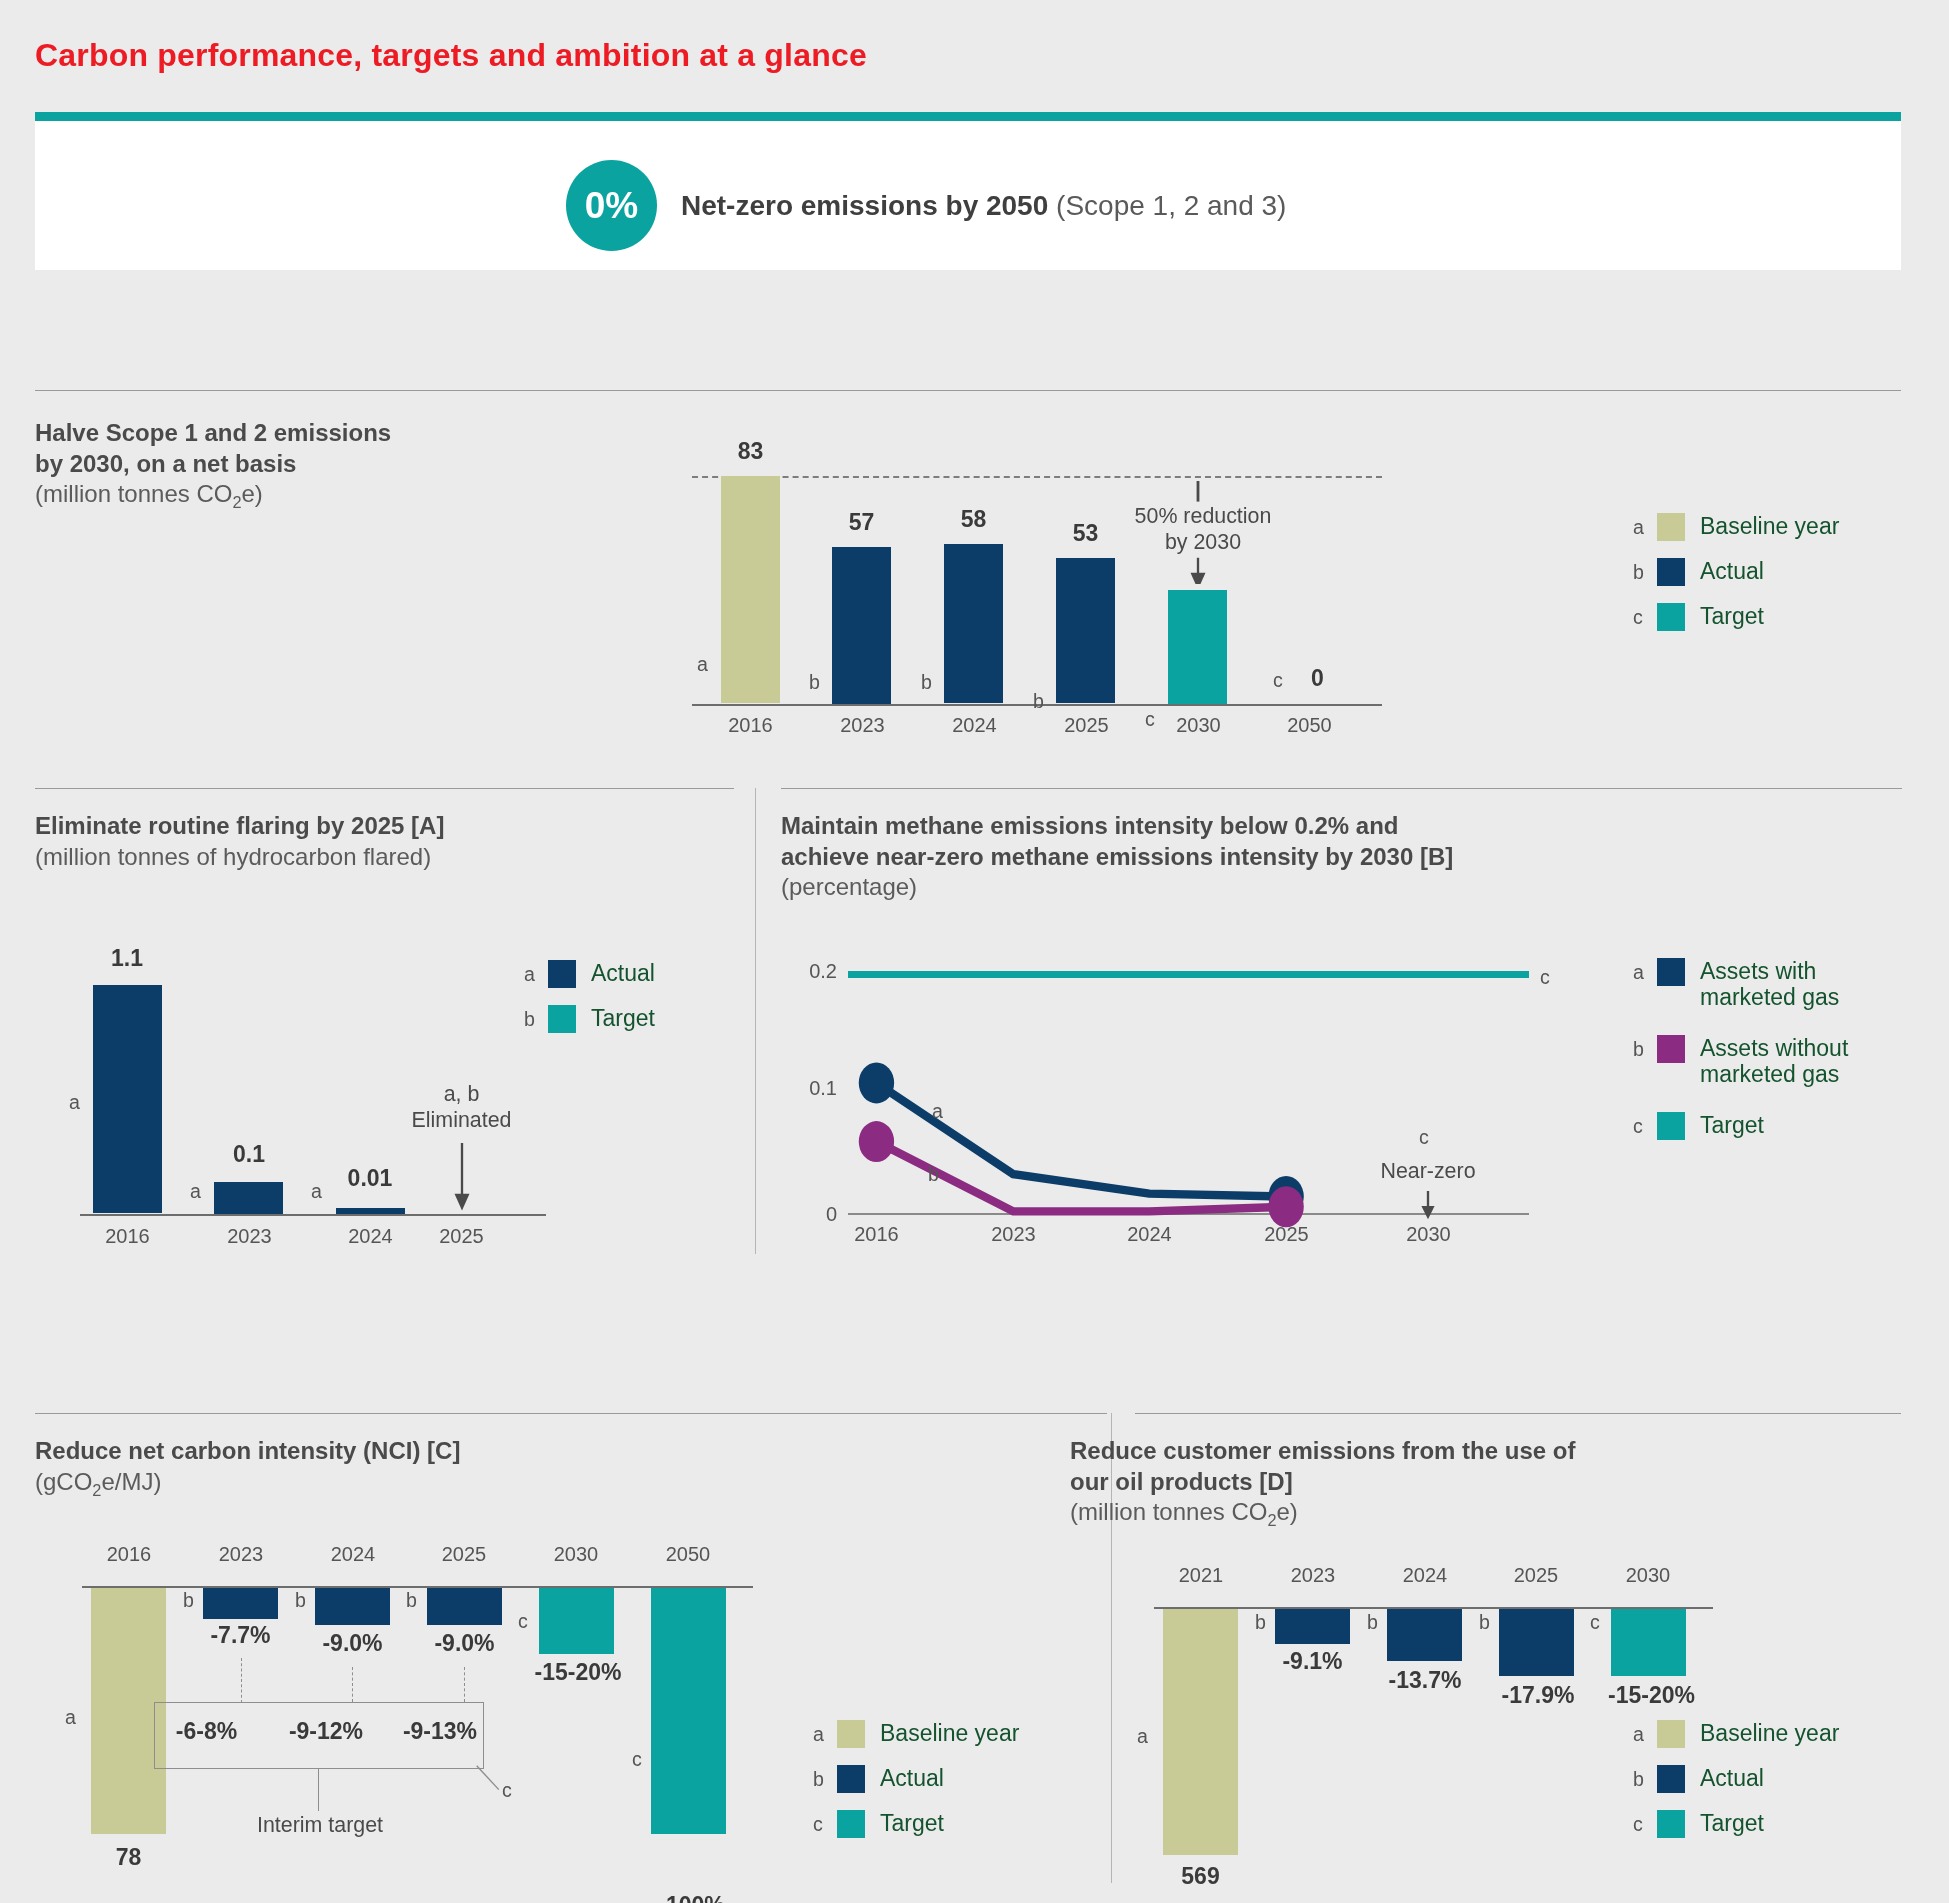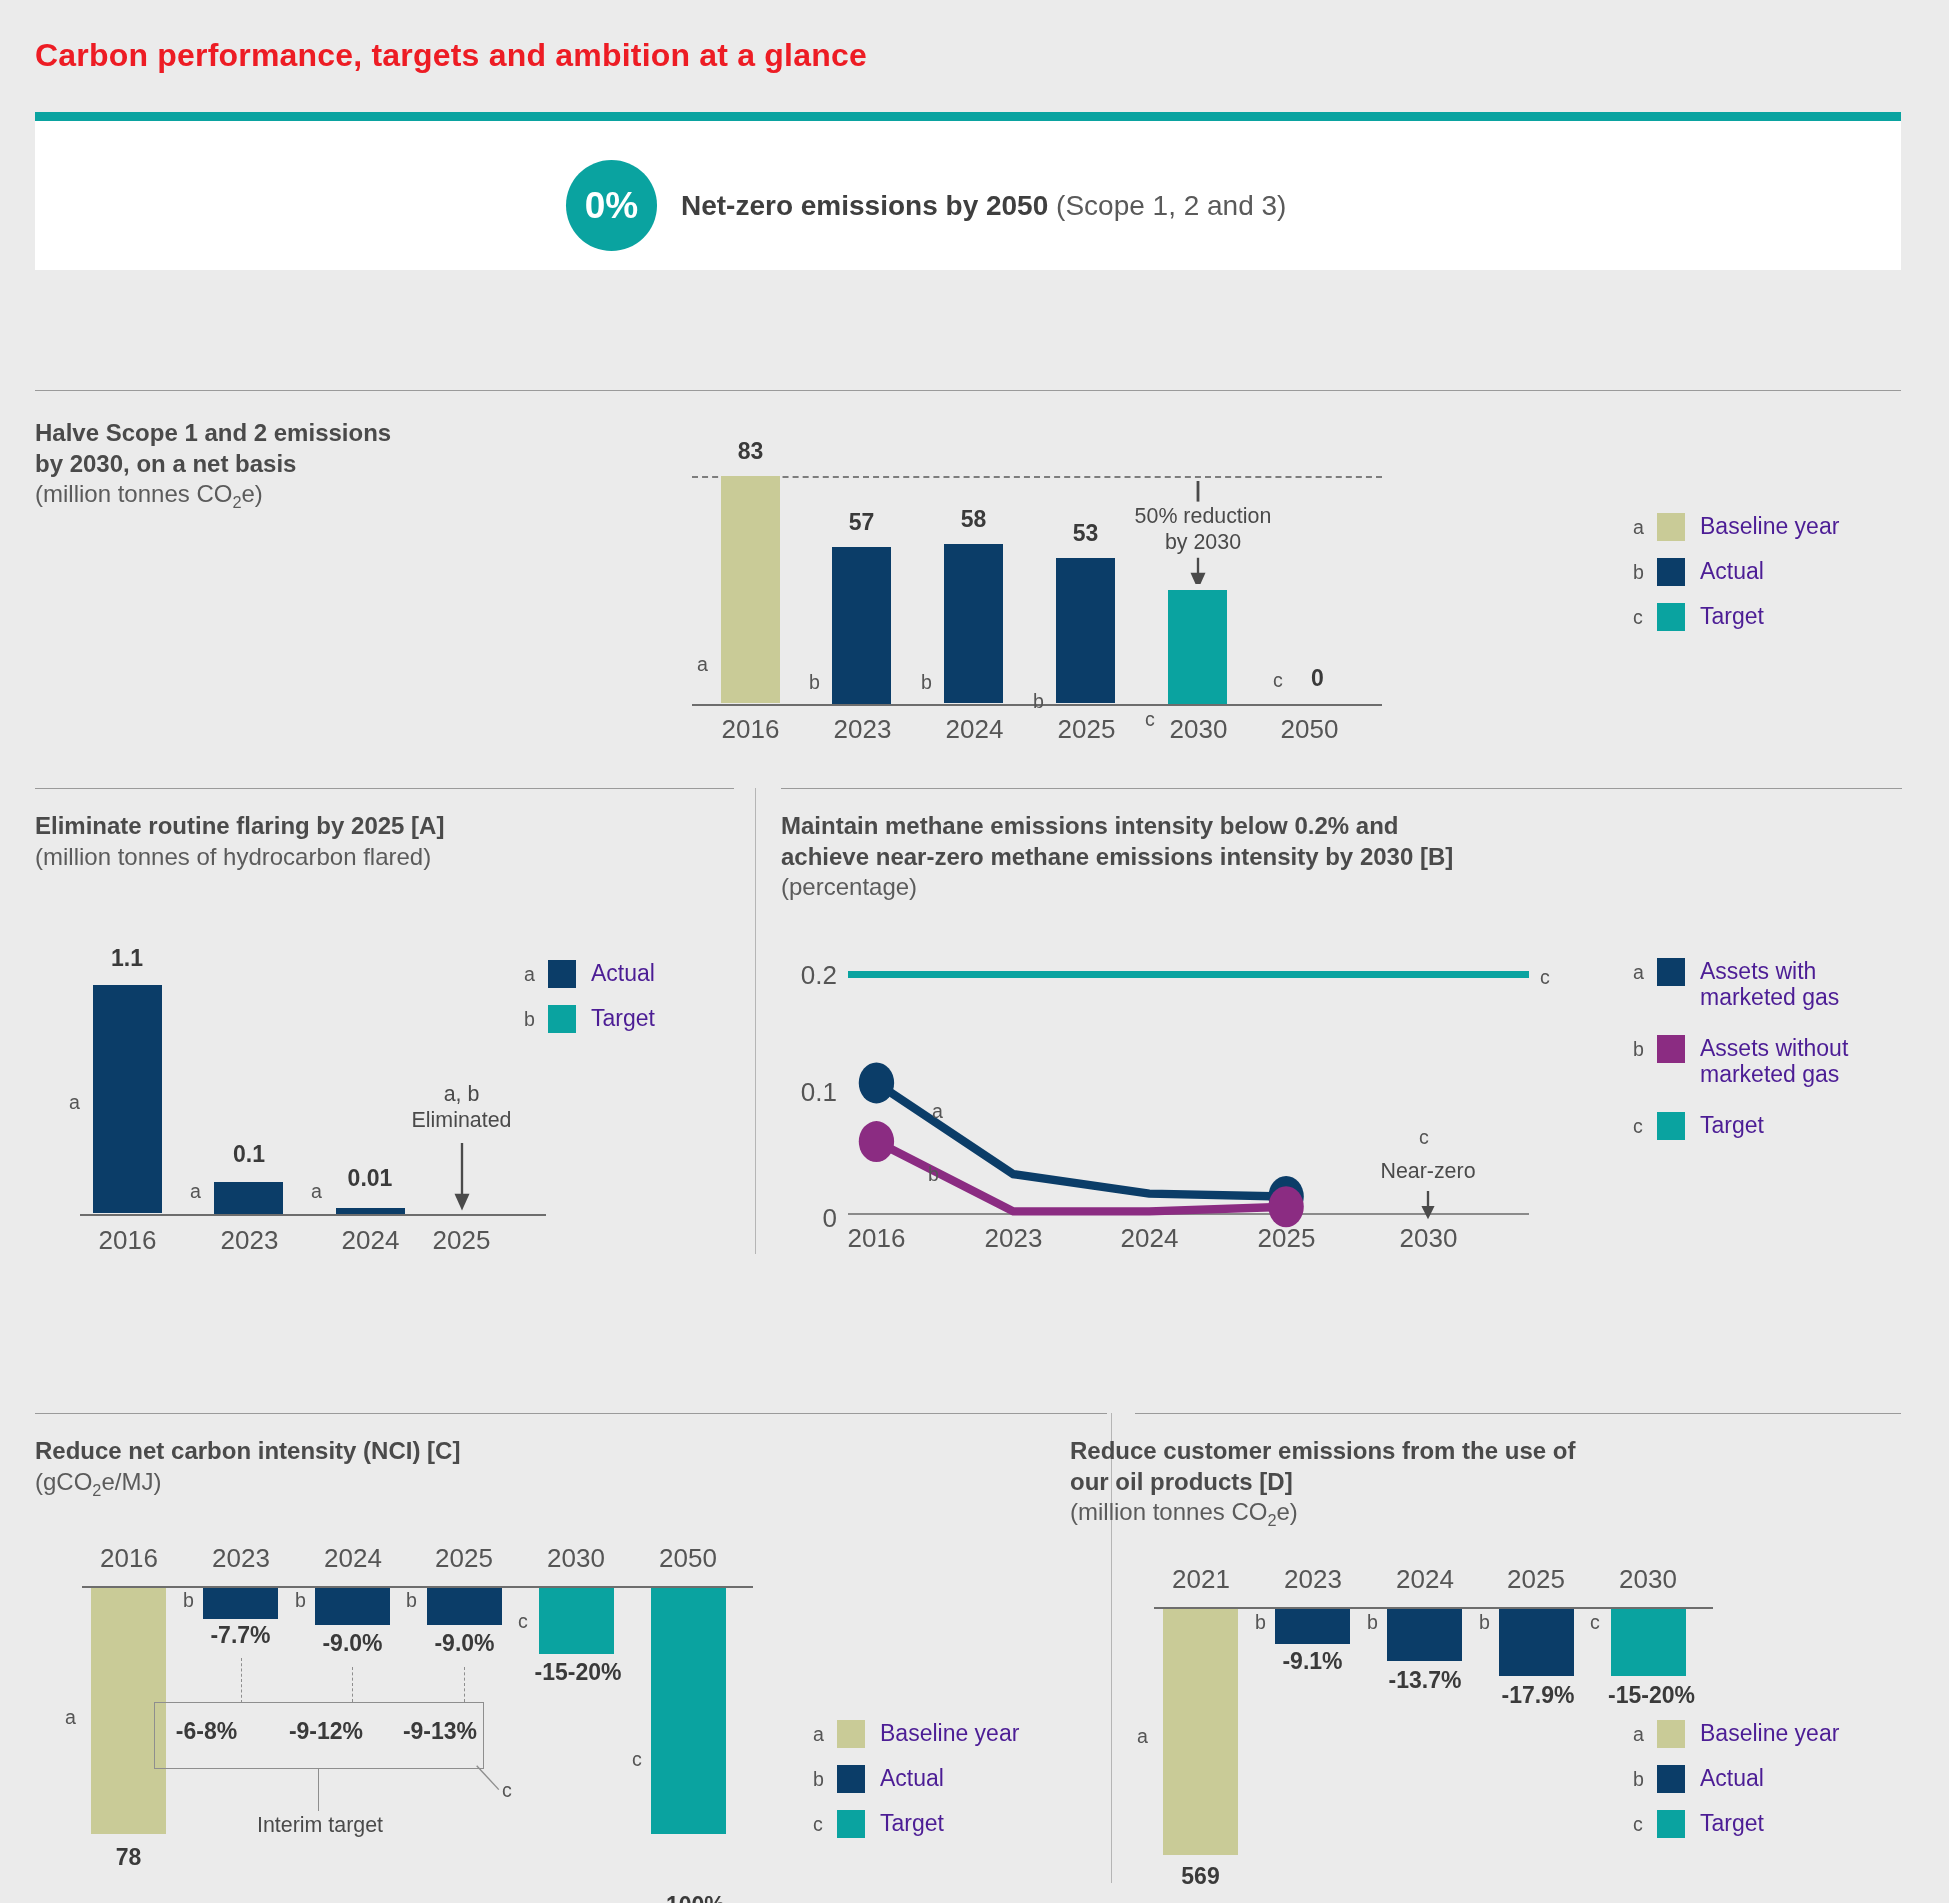--- a/index.html
+++ b/index.html
@@ -47,32 +47,32 @@
   .panel-title{position:absolute;font-size:24px;font-weight:bold;color:#4a4a4a;line-height:1.28;}
   .panel-sub{font-weight:normal;color:#5b5b5b;}
   sub{font-size:.68em;}
 
   
   .axis-line{position:absolute;height:1.9px;background:#6d6d6d;}
   .bar{position:absolute;}
   .bar.base{background:#c9cb97;}
   .bar.actual{background:#0b3d68;}
   .bar.target{background:#0aa3a0;}
-  .tick{position:absolute;font-size:26px;color:#555;text-align:center;}
+  .tick{position:absolute;font-size:20px;color:#555;text-align:center;}
   .vallabel{position:absolute;font-size:23px;font-weight:bold;color:#3a3a3a;text-align:center;}
   .keyletter{position:absolute;font-size:19.6px;color:#555;}
   .note{position:absolute;font-size:21.4px;color:#4a4a4a;text-align:center;line-height:1.22;}
   .dashline{position:absolute;border-top:2.8px dashed #7d7d7d;}
 
   
   .legend{position:absolute;}
   .legend-row{display:flex;align-items:flex-start;margin-bottom:17px;}
   .legend-row .lk{width:24px;font-size:19.6px;color:#555;line-height:28px;}
   .legend-row .sw{width:28px;height:28px;margin-right:15px;flex:0 0 auto;}
-  .legend-row .lb{font-size:23px;color:#4c1d95;line-height:1.15;}
+  .legend-row .lb{font-size:23px;color:#14532d;line-height:1.15;}
 
   .arrow{position:absolute;}
   .dotted-v{position:absolute;border-left:1.9px dashed #8e8e8e;}
   .box-outline{position:absolute;border:0.9px solid #8e8e8e;background:transparent;}
   .leader{position:absolute;background:#8e8e8e;}
 </style>
 </head>
 <body>
 
 <div class="page">

